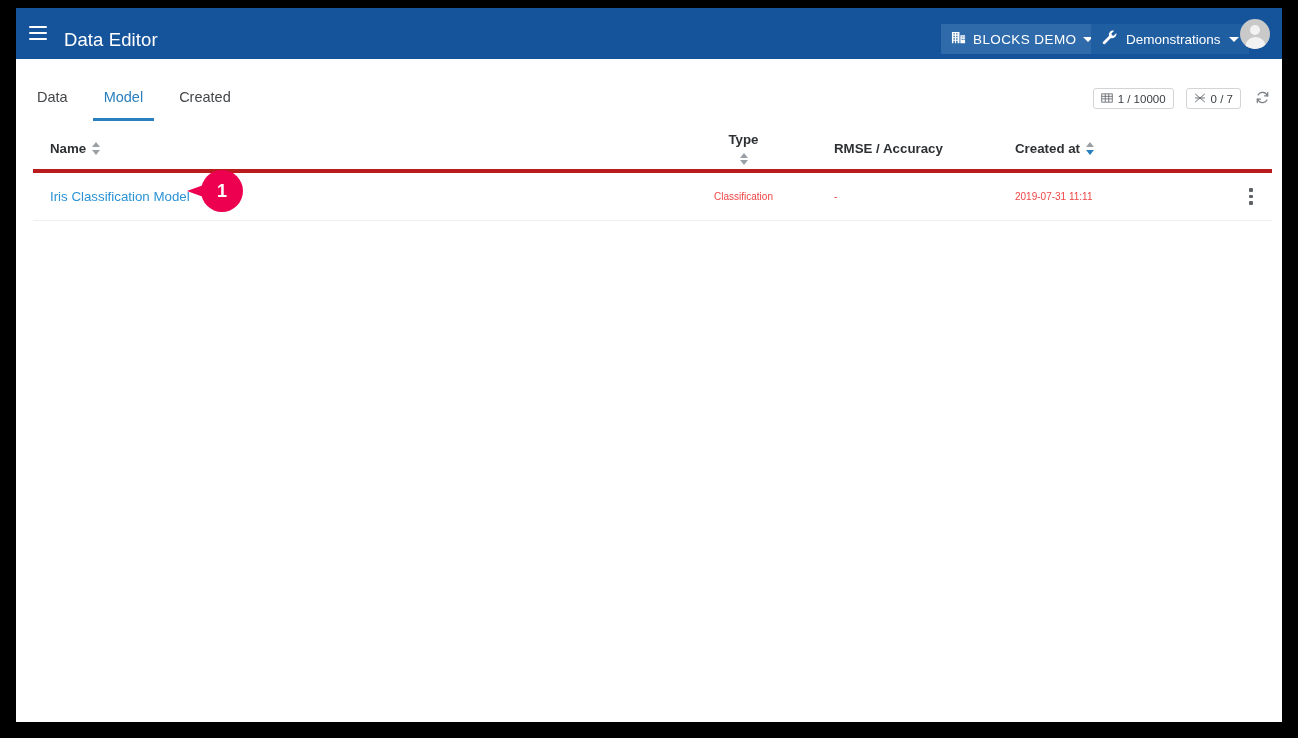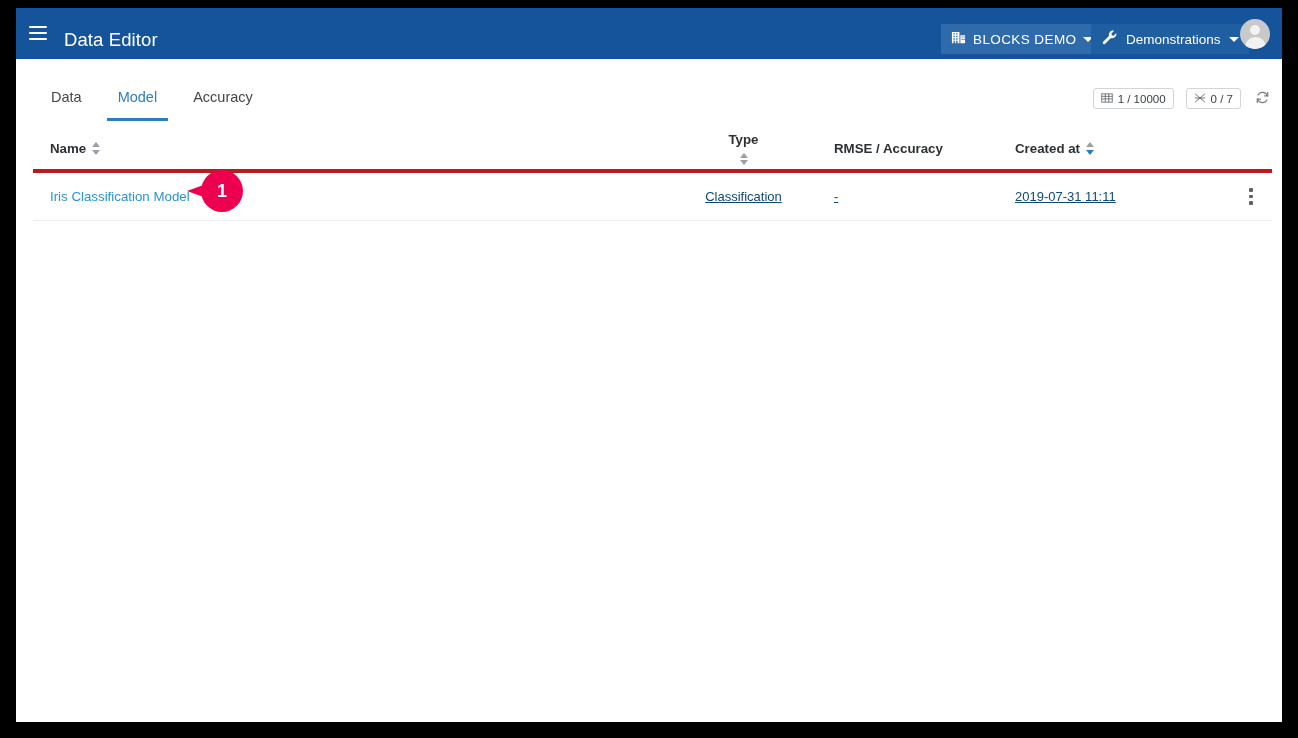--- a/index.html
+++ b/index.html
@@ -127,21 +127,21 @@
 
   
   #tabbar {
     position: absolute;
     left: 0; top: 51px;
     width: 1266px; height: 69px;
     background: #ffffff;
   }
   #tabs {
     position: absolute;
-    left: 17px; top: 22px;
+    left: 3px; top: 22px;
     display: flex;
     text-align: center;
   }
   .tab {
     position: relative;
     padding: 8px 18px 16px 18px;
     font-size: 14.5px;
     color: #44474A;
     cursor: pointer;
     white-space: nowrap;
@@ -212,24 +212,23 @@
   .col-created { width: 215px; }
   .col-actions { width: 42px; display: flex; justify-content: center; }
 
   .th-label {
     font-size: 13.3px;
     font-weight: bold;
     color: #2E3134;
     white-space: nowrap;
   }
   .td-text {
-    font-size: 13px;
-    color: #0c4a6e;
-    white-space: nowrap;
-    text-decoration: underline;
+    font-size: 10px;
+    color: #ef4444;
+    white-space: nowrap;
   }
   .cell-link {
     font-size: 13.3px;
     color: #2A93D5;
     cursor: pointer;
     white-space: nowrap;
   }
 
   
   .sorter {
@@ -323,21 +322,21 @@
       <div class="head"></div>
       <div class="body"></div>
     </div>
   </div>
 
   <div id="tabbar">
 
     <div id="tabs">
       <div class="tab">Data</div>
       <div class="tab active">Model</div>
-      <div class="tab">Accuracy</div>
+      <div class="tab">Created</div>
     </div>
 
     <div id="counters">
 
       <div class="counter">
         <span>
           <svg width="12" height="12" viewBox="0 0 16 16" fill="none" stroke="#5F6368" stroke-width="1.1">
             <rect x="1" y="2.5" width="14" height="11"></rect>
             <line x1="1" y1="5.8" x2="15" y2="5.8"></line>
             <line x1="1" y1="9.2" x2="15" y2="9.2"></line>

